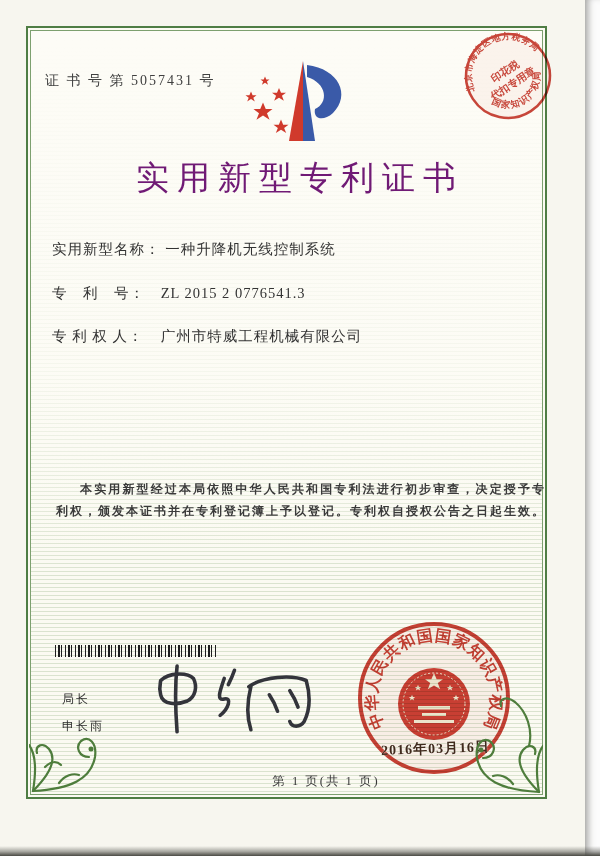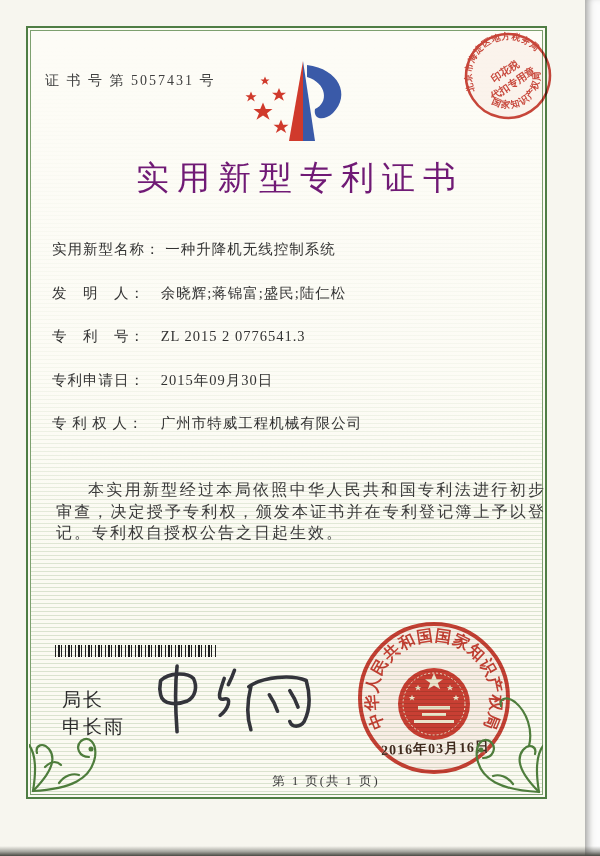--- a/index.html
+++ b/index.html
@@ -23,29 +23,29 @@
   .logo{position:absolute;left:235px;top:57px;width:130px;height:92px;}
   .tax-stamp{position:absolute;left:462px;top:30px;width:92px;height:92px;
              transform:rotate(-33deg);mix-blend-mode:multiply;opacity:.92;}
   .title{position:absolute;left:0;width:600px;top:156px;text-align:center;
          font-size:33px;letter-spacing:8px;color:#701a75;font-weight:500;}
   
   .fields{position:absolute;left:52px;top:240px;width:470px;font-size:14.5px;letter-spacing:1px;color:#333;}
   .field-row{height:43.5px;}
   .field-label{display:inline-block;min-width:104px;}
   
-  .body-text{position:absolute;left:56px;top:479px;width:490px;font-size:16px;
-             line-height:21.5px;letter-spacing:2px;text-align:justify;color:#3a3a3a;}
+  .body-text{position:absolute;left:56px;top:479px;width:490px;font-size:12px;
+             line-height:21.5px;letter-spacing:2px;text-align:justify;color:#3a3a3a;font-weight:bold;}
   .body-text p{margin:0;text-indent:2em;}
   
   .barcode{position:absolute;left:55px;top:645px;width:162px;height:12px;
     background:repeating-linear-gradient(90deg,#1e1e1e 0 1px,transparent 1px 3px,#1e1e1e 3px 5px,
                transparent 5px 6px,#1e1e1e 6px 7px,transparent 7px 10px);}
   .director-block{position:absolute;left:62px;top:686px;
-      font-family:"Liberation Sans","DejaVu Sans",sans-serif;font-size:19px;
+      font-family:"Liberation Sans","DejaVu Sans",sans-serif;font-size:12px;
       line-height:27px;color:#2b2b2b;letter-spacing:2px;}
   .signature{position:absolute;left:148px;top:660px;width:175px;height:82px;}
   .seal{position:absolute;left:352px;top:616px;width:164px;height:164px;
         mix-blend-mode:multiply;opacity:.95;}
   .seal-date{position:absolute;left:348px;top:740px;width:175px;text-align:center;
        font-size:14px;font-weight:bold;color:#402a1d;letter-spacing:1px;transform:rotate(-2deg);
        text-shadow:0 0 2px rgba(255,255,255,.7);}
   .flourish{position:absolute;pointer-events:none;}
   .flourish.bl{left:29px;top:697px;width:96px;height:98px;}
   .flourish.br{left:447px;top:688px;width:96px;height:108px;transform:scale(-1,1);}
@@ -94,30 +94,22 @@
   </svg>
 
   <div class="title">实用新型专利证书</div>
 
   <div class="fields">
     <div class="field-row">
       <span class="field-label">实用新型名称：</span>
       <span class="field-value">一种升降机无线控制系统</span>
     </div>
     <div class="field-row">
-      <span class="field-label">发　明　人：</span>
-      <span class="field-value">余晓辉;蒋锦富;盛民;陆仁松</span>
-    </div>
-    <div class="field-row">
       <span class="field-label">专　利　号：</span>
       <span class="field-value">ZL 2015 2 0776541.3</span>
-    </div>
-    <div class="field-row">
-      <span class="field-label">专利申请日：</span>
-      <span class="field-value">2015年09月30日</span>
     </div>
     <div class="field-row">
       <span class="field-label">专 利 权 人：</span>
       <span class="field-value">广州市特威工程机械有限公司</span>
     </div>
   </div>
 
   <div class="body-text">
     <p>本实用新型经过本局依照中华人民共和国专利法进行初步审查，决定授予专利权，颁发本证书并在专利登记簿上予以登记。专利权自授权公告之日起生效。</p>
   </div>

